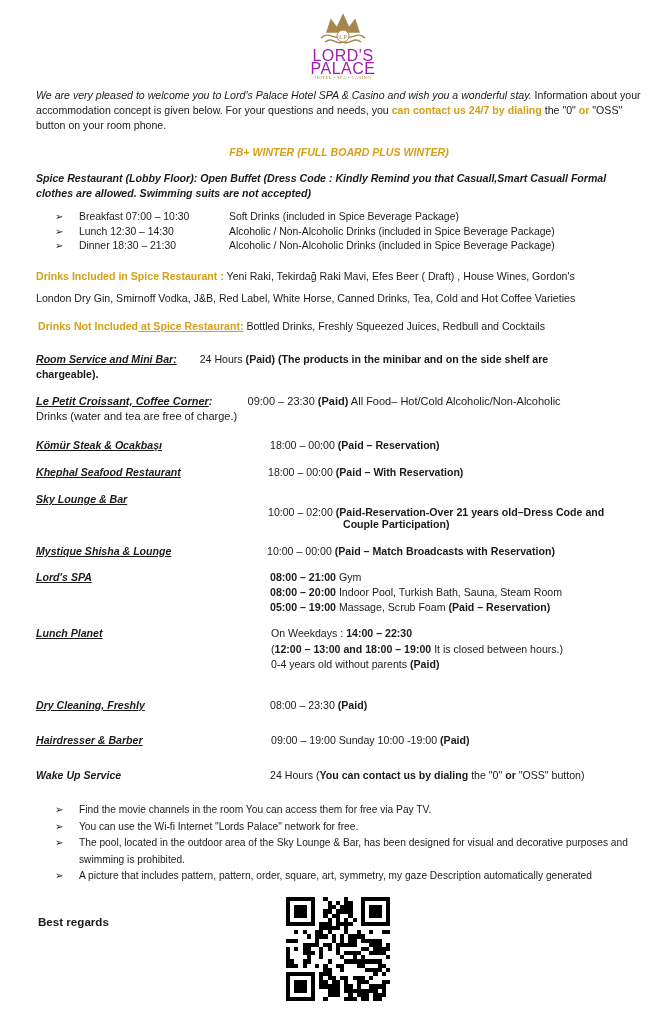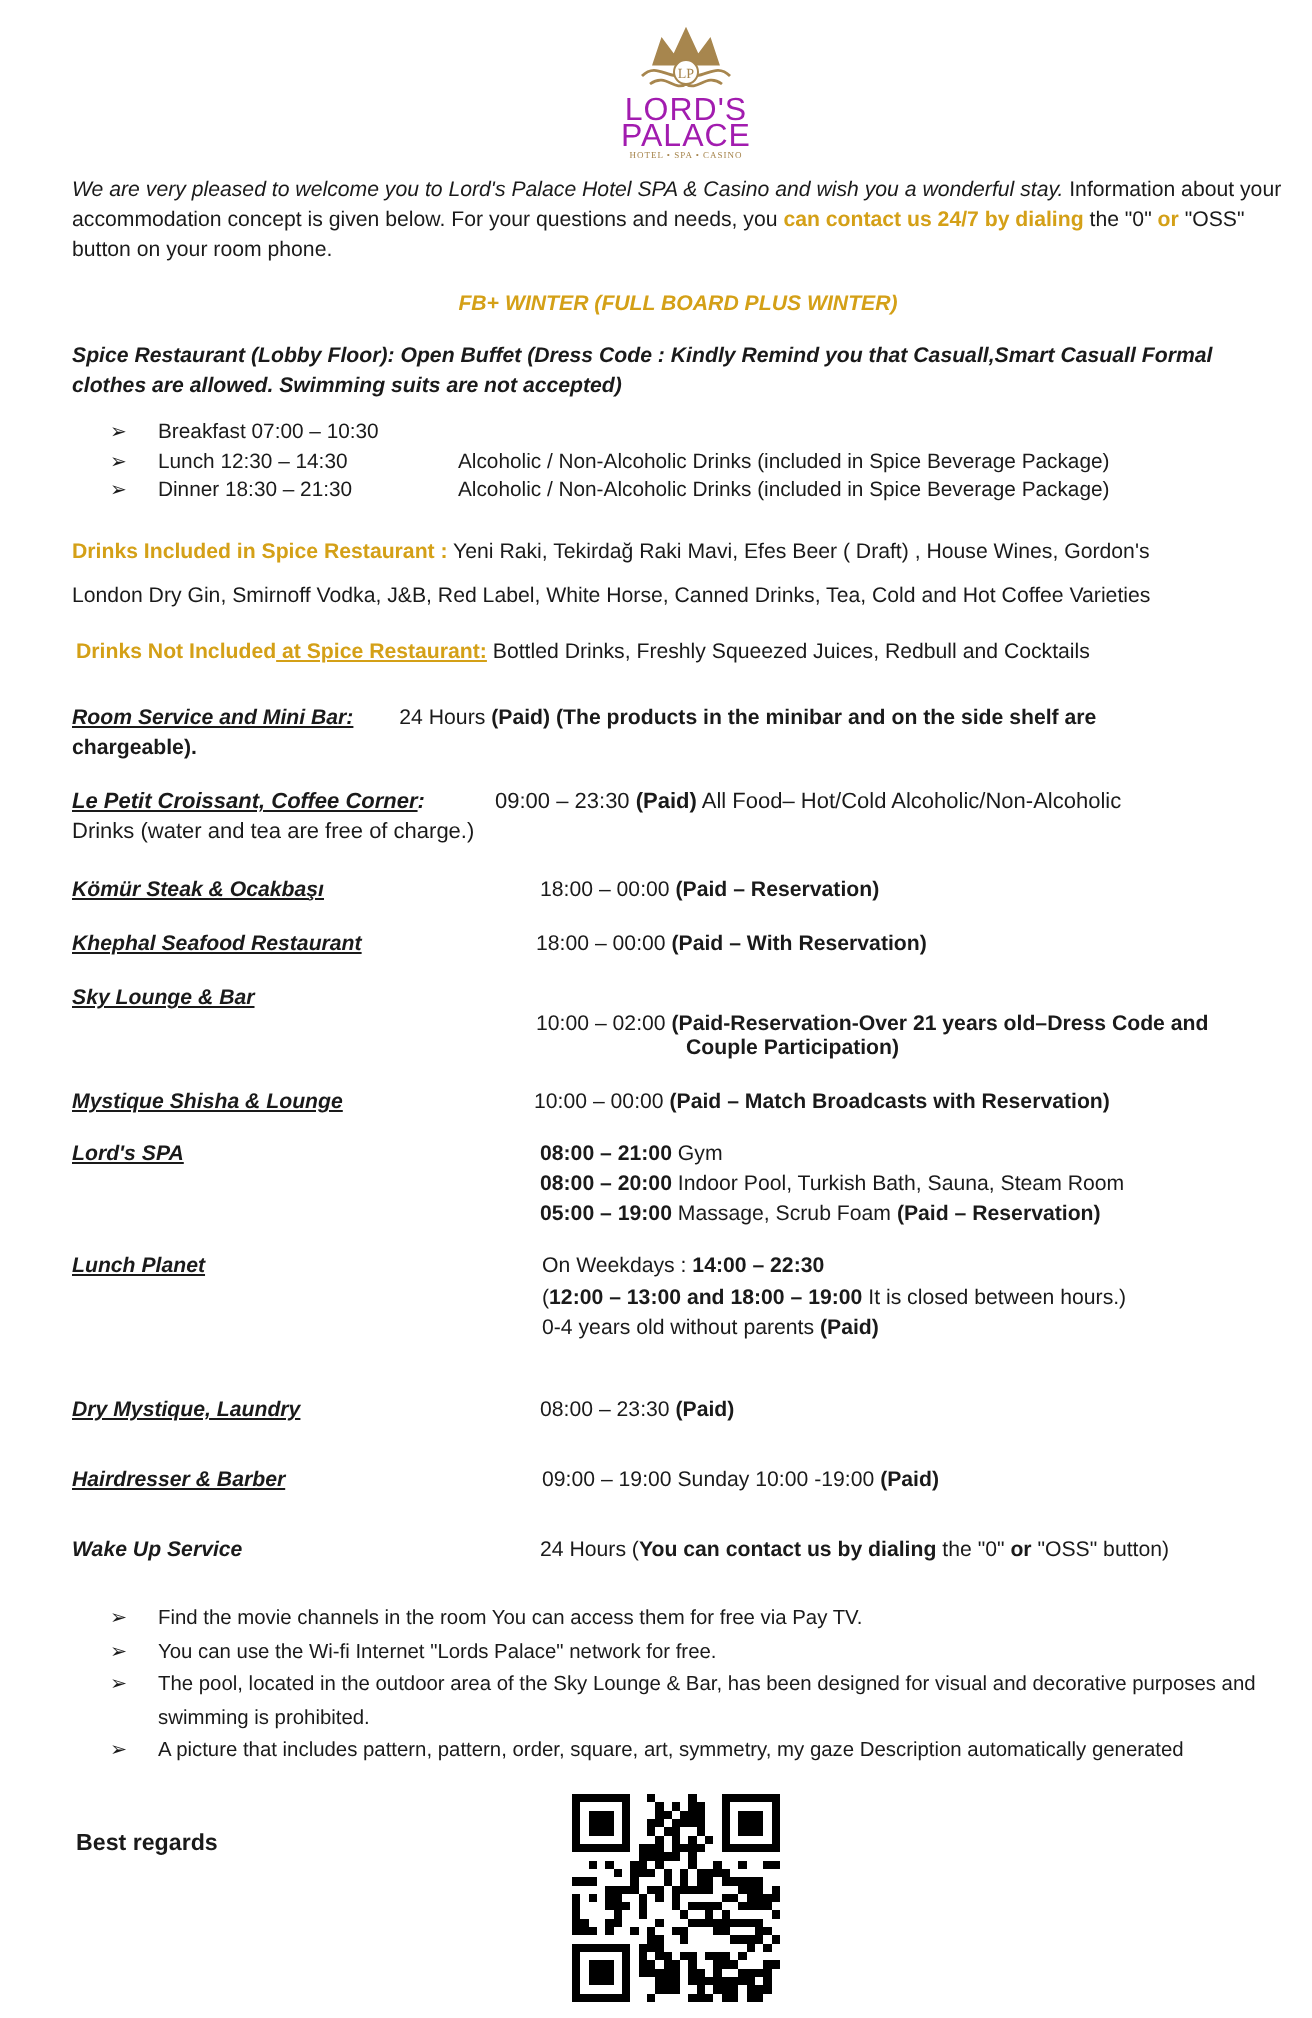--- a/index.html
+++ b/index.html
@@ -59,20 +59,21 @@
 <div class="p center gold i" style="top:145px;">FB+ WINTER (FULL BOARD PLUS WINTER)</div>
 
 <div class="p b i" style="top:171px;">
   <span>Spice Restaurant (Lobby Floor):</span><span>   Open Buffet (Dress Code : Kindly Remind you that Casuall,Smart Casuall Formal clothes are allowed. Swimming suits  are not accepted)</span>
 </div>
 
 <div class="bullets" style="top:210px;">
   <div class="row">
     <span class="arr">➢</span>
     <span class="c1">Breakfast 07:00 – 10:30</span>
+    <span>Soft Drinks (included in Spice Beverage Package)</span>
   </div>
   <div class="row">
     <span class="arr">➢</span>
     <span class="c1">Lunch 12:30 – 14:30</span>
     <span> Alcoholic / Non-Alcoholic Drinks (included in Spice Beverage Package)</span>
   </div>
   <div class="row">
     <span class="arr">➢</span>
     <span class="c1">Dinner 18:30 – 21:30</span>
     <span> Alcoholic / Non-Alcoholic Drinks (included in Spice Beverage Package)</span>
@@ -131,21 +132,21 @@
 <div class="svc" style="top:626px;">
   <span class="svc-name">Lunch Planet</span>
   <div class="svc-val" style="left:235px; line-height:15.5px;">
     <div><span>On Weekdays : </span><span class="b">14:00 – 22:30</span></div>
     <div><span>(</span><span class="b">12:00 – 13:00 and 18:00 – 19:00</span><span> It is closed between hours.)</span></div>
     <div><span>0-4 years old without parents </span><span class="b">(Paid)</span></div>
   </div>
 </div>
 
 <div class="svc" style="top:698px;">
-  <span class="svc-name">Dry Mystique, Laundry </span>
+  <span class="svc-name">Dry Cleaning, Freshly </span>
   <span class="svc-val" style="left:234px;"><span>08:00 – 23:30  </span><span class="b">(Paid)</span></span>
 </div>
 
 <div class="svc" style="top:733px;">
   <span class="svc-name">Hairdresser &amp; Barber</span>
   <span class="svc-val" style="left:235px;"><span>09:00 – 19:00 Sunday 10:00 -19:00 </span><span class="b">(Paid)</span></span>
 </div>
 
 <div class="svc" style="top:768px;">
   <span class="svc-name nou">Wake Up Service</span>

